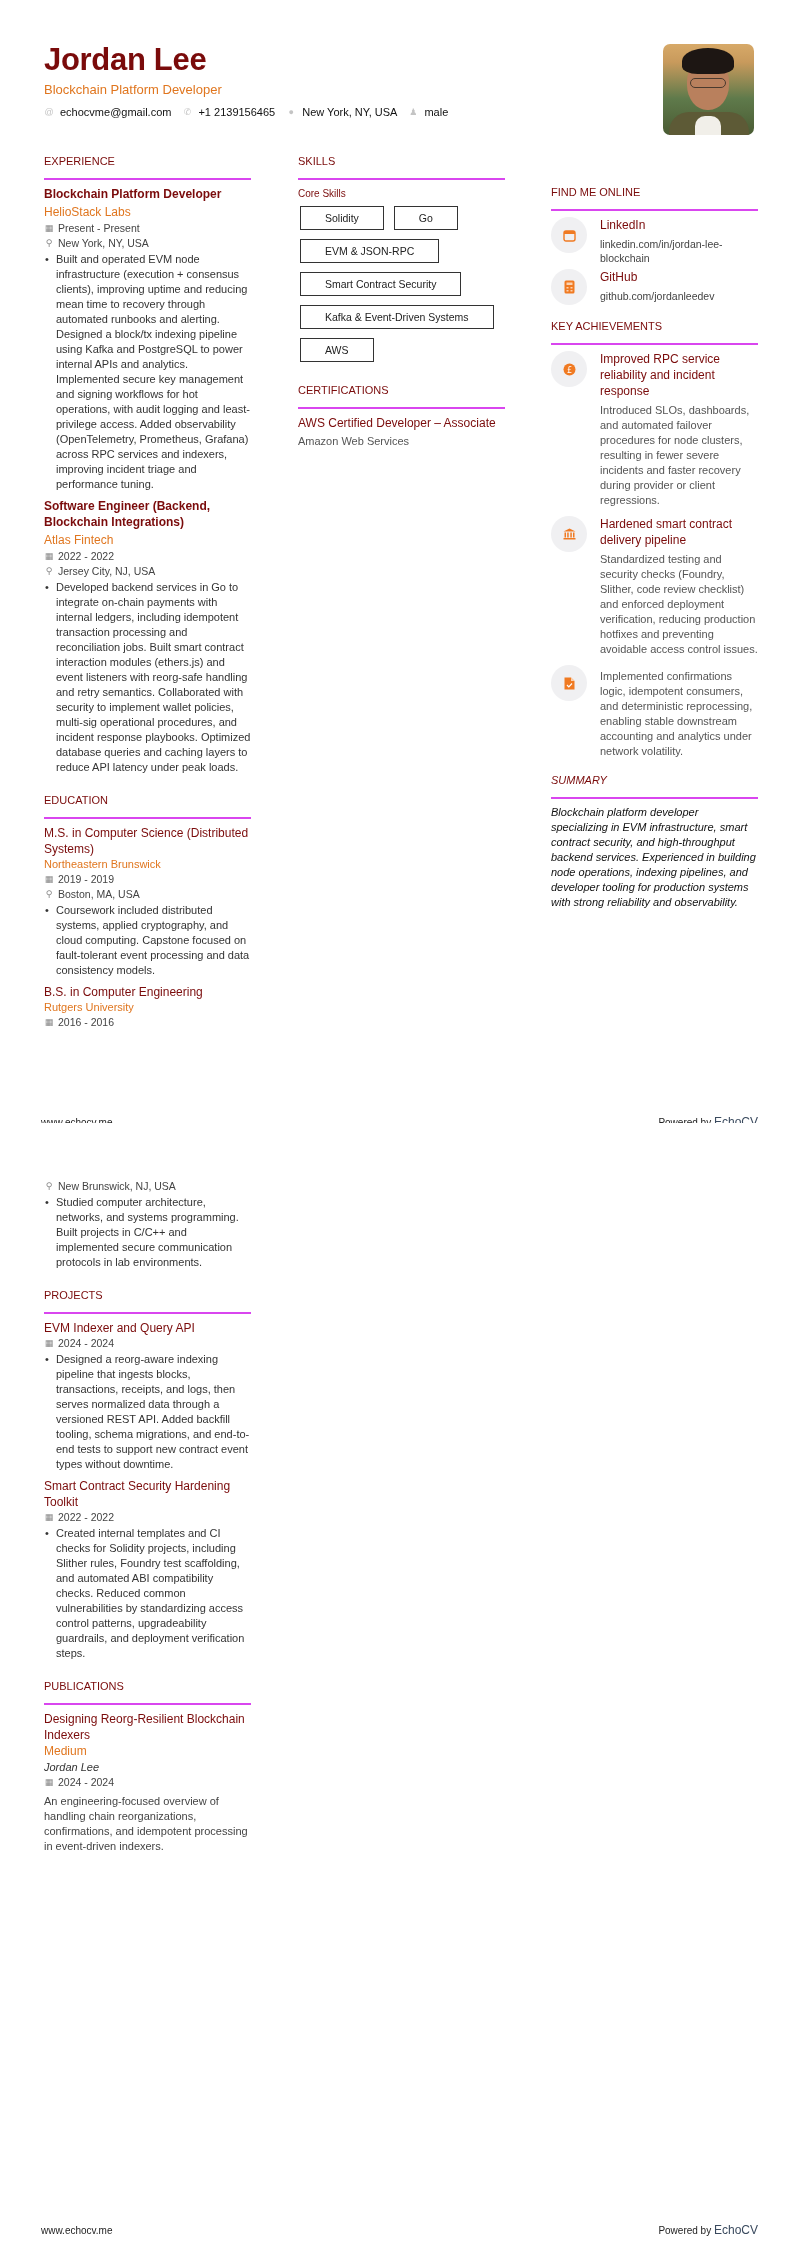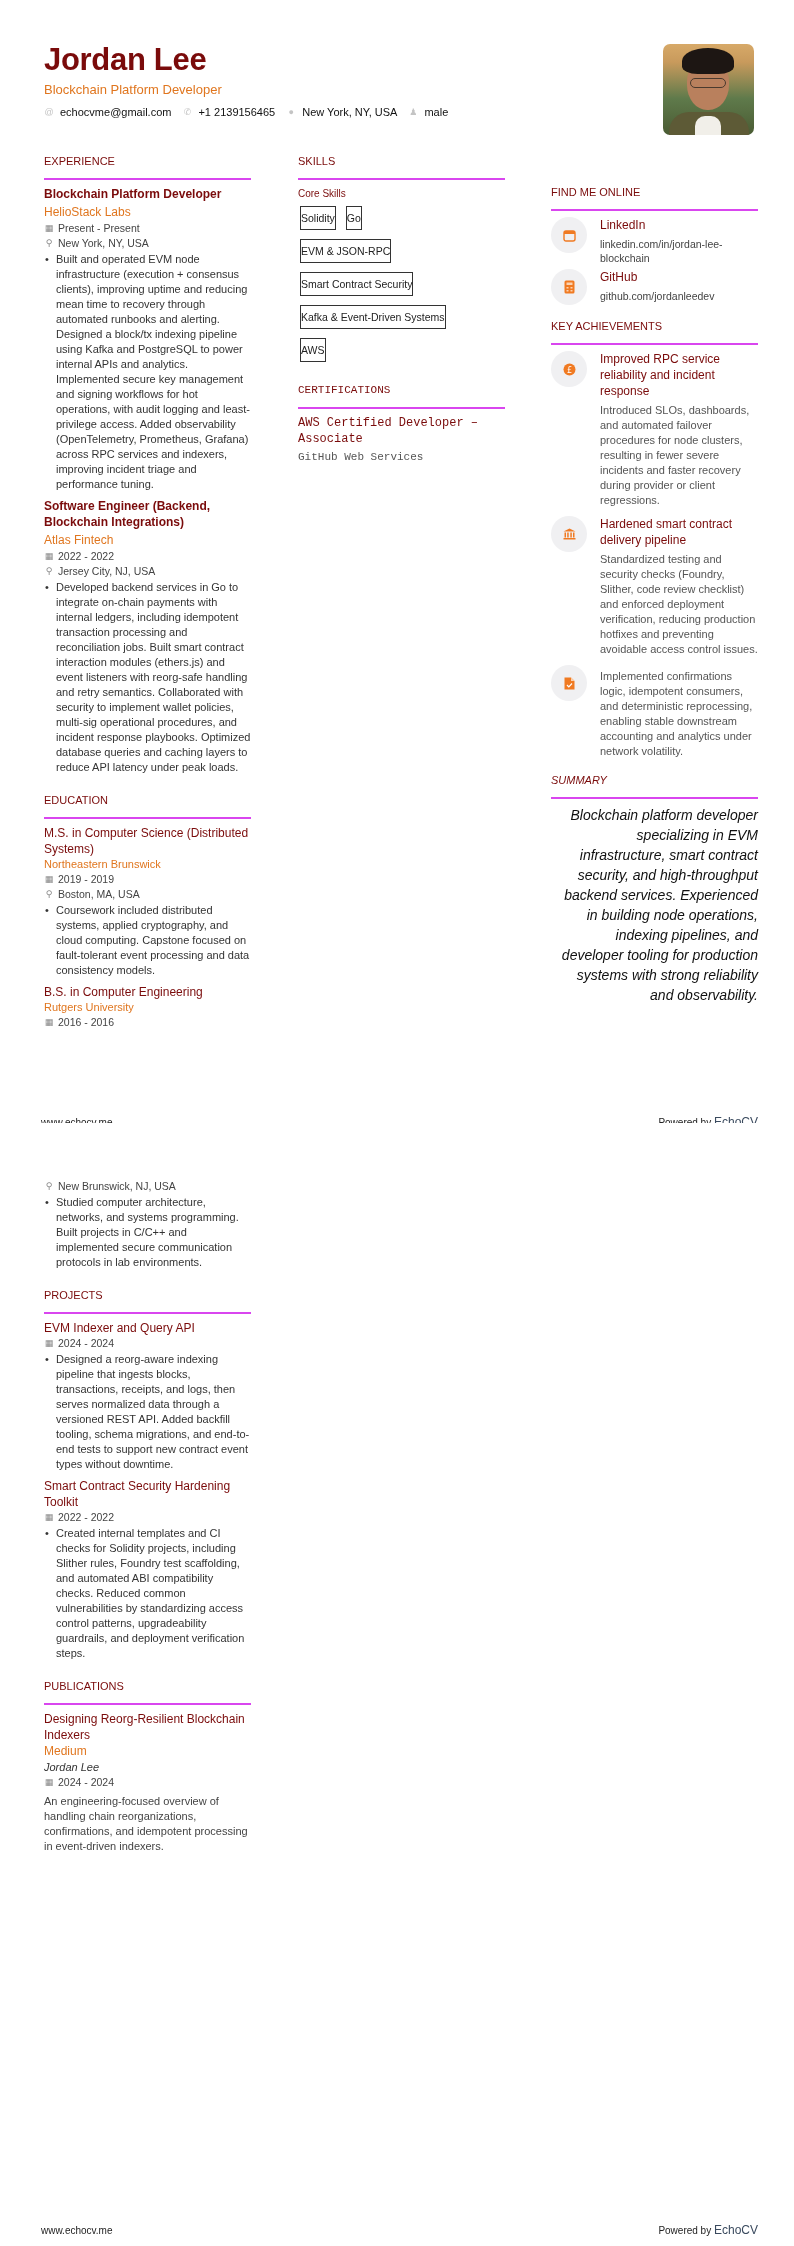--- a/index.html
+++ b/index.html
@@ -39,35 +39,35 @@
   .bullets { list-style: none; margin-top: 1px; }
   .bullets li { position: relative; padding-left: 12px; font-size: 11px; line-height: 15px; color: #333; }
   .bullets li::before { content: "•"; position: absolute; left: 1px; top: 0; color: #333; }
   .para { font-size: 11px; line-height: 15px; color: #444; }
   .author { font-size: 11px; font-style: italic; color: #333; line-height: 15px; }
   .gap { height: 6px; }
 
   
   .skill-group { font-size: 10px; color: #7a0b0b; margin-bottom: 4px; line-height: 16px; }
   .tags { display: flex; flex-wrap: wrap; }
-  .tag { display: inline-block; border: 1px solid #333; padding: 5px 0; font-size: 10.5px; color: #222; margin: 0 8px 9px 2px; line-height: 12px; }
+  .tag { display: inline-block; border: 1px solid #333; padding: 5px 24px; font-size: 10.5px; color: #222; margin: 0 8px 9px 2px; line-height: 12px; }
   .tag-row { width: 100%; display: flex; }
 
   .cert-title { font-size: 12px; color: #7a0b0b; line-height: 16px; }
   .cert-org { font-size: 11px; color: #555; line-height: 15px; margin-top: 3px; margin-bottom: 6px; }
 
   
   .row-icon { display: flex; margin-bottom: 4px; }
   .circle { flex: 0 0 36px; width: 36px; height: 36px; border-radius: 50%; background: #f0f0f2; display: flex; align-items: center; justify-content: center; margin-right: 13px; color: #f07a22; font-size: 12px; }
   .row-body { flex: 1; }
   .link-title { font-size: 12px; color: #7a0b0b; line-height: 16px; }
   .link-url { font-size: 10.5px; color: #444; line-height: 14px; margin-top: 4px; }
   .ach-title { font-size: 12px; color: #7a0b0b; line-height: 16px; }
   .ach-desc { font-size: 11px; color: #555; line-height: 15px; margin-top: 4px; }
-  .summary { font-size: 14px; color: #111; line-height: 20px; text-align: right; }
+  .summary { font-size: 11px; color: #111; line-height: 15px; }
 
   .footer { position: absolute; left: 41px; right: 36px; font-size: 10px; color: #222; display: flex; justify-content: space-between; align-items: baseline; }
   .footer .brand { font-size: 12px; color: #3a4a5e; }
 </style>
 </head>
 <body>
 
 <div class="page">
   <div class="header">
     <div class="name">Jordan Lee</div>
@@ -181,25 +181,25 @@
           </div>
         <div class="tag-row">
             <span class="tag">Kafka &amp; Event-Driven Systems</span>
           </div>
         <div class="tag-row">
             <span class="tag">AWS</span>
           </div>
       </div>
     </section>
 
-    <section style="margin-top:12px;font-family:Liberation Mono, monospace;">
+    <section style="margin-top:12px;">
       <div class="sec-title">Certifications</div>
       <div>
         <div class="cert-title">AWS Certified Developer – Associate</div>
-        <div class="cert-org">GitHub Web Services</div>
+        <div class="cert-org">Amazon Web Services</div>
       </div>
     </section>
   </div>
 
   <div class="col col3" style="top:154px;margin-top:31px;">
     <section>
       <div class="sec-title">Find Me Online</div>
       <div class="row-icon">
         <div class="circle">
           <svg width="13" height="13" viewBox="0 0 13 13">

